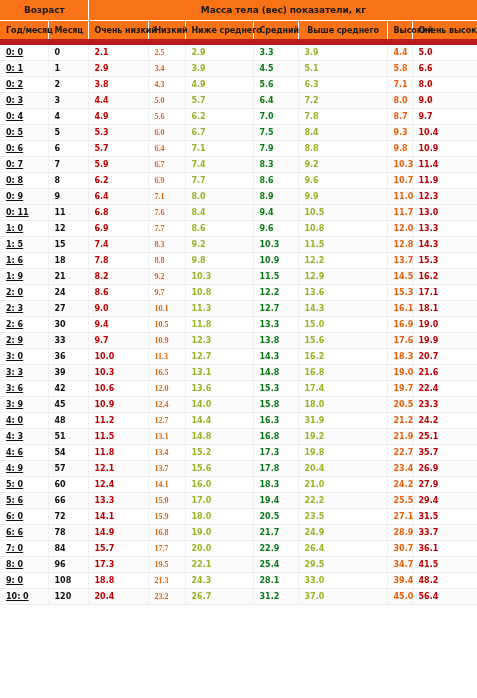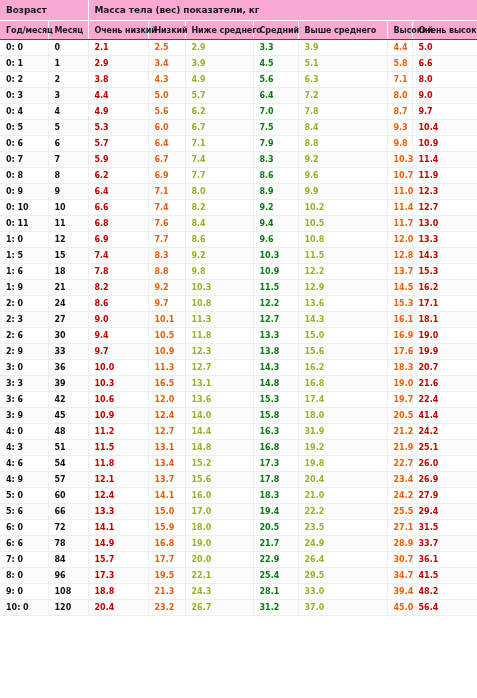--- a/index.html
+++ b/index.html
@@ -27,66 +27,66 @@
   col.c-vlow   { width: 60px; }
   col.c-low    { width: 37px; }
   col.c-blwavg { width: 68px; }
   col.c-avg    { width: 45px; }
   col.c-abvavg { width: 89px; }
   col.c-high   { width: 25px; }
   col.c-vhigh  { width: 65px; }
 
   
   thead th {
-    background: #f9a8d4;
+    background: #f97316;
     color: #1a1a1a;
     font-weight: bold;
-    text-align: left;
+    text-align: center;
     padding: 0 5px 4px 6px;
     border-right: 1px solid #ffffff;
     border-bottom: 1px solid #ffffff;
     vertical-align: middle;
     white-space: nowrap;
     letter-spacing: -0.1px;
   }
   thead tr.hdr-top th {
     font-size: 9px;
     height: 10px;
     padding-top: 5px;
     padding-bottom: 5px;
     border-bottom: 1px solid #ffffff;
   }
   thead tr.hdr-sub th {
     font-size: 8px;
     font-weight: bold;
     height: 10px;
     padding-top: 4px;
     padding-bottom: 4px;
-    border-bottom: 1px solid #b91c1c;
+    border-bottom: 6px solid #b91c1c;
   }
   thead th.last { border-right: none; }
 
   
   tbody td {
     padding: 3px 5px 3px 6px;
     border-right: 1px solid #f0f0f0;
     border-bottom: 1px solid #ededed;
     font-weight: bold;
     font-size: 8px;
     white-space: nowrap;
     height: 13px;
     box-sizing: border-box;
   }
   tbody tr.odd td  { background: #ffffff; }
   tbody tr.even td { background: #fbfbfb; }
 
-  td.age    { color: #111111; }
+  td.age    { color: #111111; text-decoration: underline; }
   td.months { color: #111111; }
   td.vlow   { color: #c00000; }
-  td.low    { color: #e8600c; }
+  td.low    { color: #e8600c; font-family: Liberation Serif, serif; }
   td.blwavg { color: #9db028; }
   td.avg    { color: #0b7a16; }
   td.abvavg { color: #9db028; }
   td.high   { color: #e8600c; }
   td.vhigh  { color: #c00000; border-right: none; }
 </style>
 </head>
 <body>
 
 <table id="growth-table">
@@ -222,31 +222,20 @@
         <td class="age">0: 9</td>
         <td class="months">9</td>
         <td class="vlow">6.4</td>
         <td class="low">7.1</td>
         <td class="blwavg">8.0</td>
         <td class="avg">8.9</td>
         <td class="abvavg">9.9</td>
         <td class="high">11.0</td>
         <td class="vhigh">12.3</td>
       </tr>
-      <tr class="odd">
-        <td class="age">0: 10</td>
-        <td class="months">10</td>
-        <td class="vlow">6.6</td>
-        <td class="low">7.4</td>
-        <td class="blwavg">8.2</td>
-        <td class="avg">9.2</td>
-        <td class="abvavg">10.2</td>
-        <td class="high">11.4</td>
-        <td class="vhigh">12.7</td>
-      </tr>
       <tr class="even">
         <td class="age">0: 11</td>
         <td class="months">11</td>
         <td class="vlow">6.8</td>
         <td class="low">7.6</td>
         <td class="blwavg">8.4</td>
         <td class="avg">9.4</td>
         <td class="abvavg">10.5</td>
         <td class="high">11.7</td>
         <td class="vhigh">13.0</td>
@@ -374,21 +363,21 @@
       </tr>
       <tr class="even">
         <td class="age">3: 9</td>
         <td class="months">45</td>
         <td class="vlow">10.9</td>
         <td class="low">12.4</td>
         <td class="blwavg">14.0</td>
         <td class="avg">15.8</td>
         <td class="abvavg">18.0</td>
         <td class="high">20.5</td>
-        <td class="vhigh">41.4</td>
+        <td class="vhigh">23.3</td>
       </tr>
       <tr class="odd">
         <td class="age">4: 0</td>
         <td class="months">48</td>
         <td class="vlow">11.2</td>
         <td class="low">12.7</td>
         <td class="blwavg">14.4</td>
         <td class="avg">16.3</td>
         <td class="abvavg">31.9</td>
         <td class="high">21.2</td>
@@ -407,21 +396,21 @@
       </tr>
       <tr class="odd">
         <td class="age">4: 6</td>
         <td class="months">54</td>
         <td class="vlow">11.8</td>
         <td class="low">13.4</td>
         <td class="blwavg">15.2</td>
         <td class="avg">17.3</td>
         <td class="abvavg">19.8</td>
         <td class="high">22.7</td>
-        <td class="vhigh">26.0</td>
+        <td class="vhigh">35.7</td>
       </tr>
       <tr class="even">
         <td class="age">4: 9</td>
         <td class="months">57</td>
         <td class="vlow">12.1</td>
         <td class="low">13.7</td>
         <td class="blwavg">15.6</td>
         <td class="avg">17.8</td>
         <td class="abvavg">20.4</td>
         <td class="high">23.4</td>

